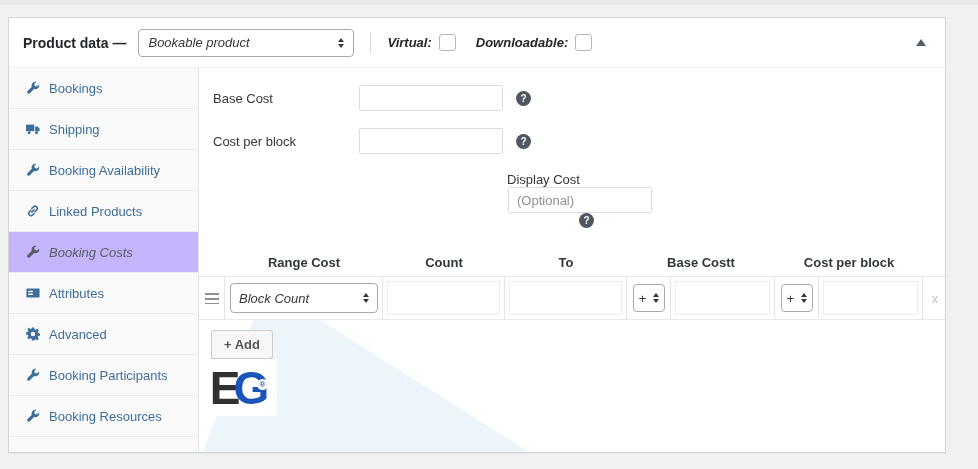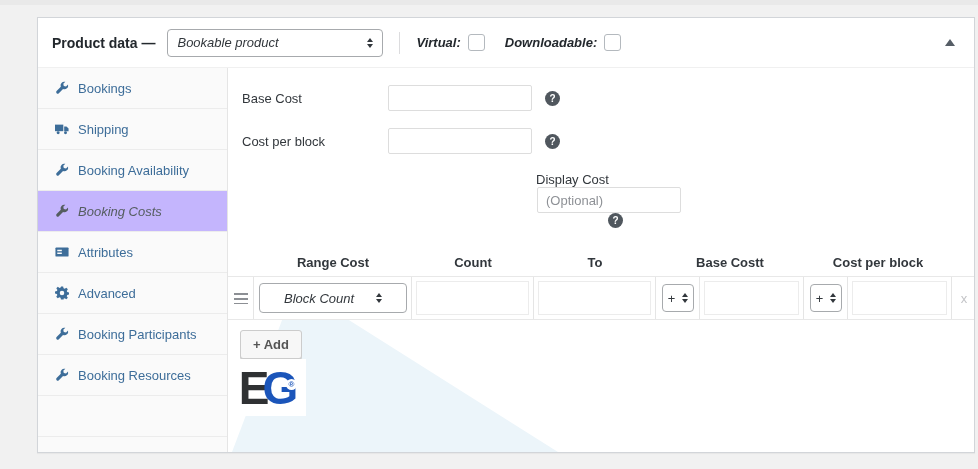--- a/index.html
+++ b/index.html
@@ -1,21 +1,21 @@
 <!DOCTYPE html>
 <html><head>
 <meta charset="utf-8">
 <style>
   * { box-sizing: border-box; margin: 0; padding: 0; }
   html,body { width: 978px; height: 469px; }
   body { font-family: "Liberation Sans", sans-serif; background: #f1f1f1; }
   .page { position: relative; width: 978px; height: 469px; background: #f1f1f1; overflow: hidden; }
   .page::before { content:""; position:absolute; left:0; top:0; width:100%; height:5px; background:#e9e9e9; }
 
-  .panel { position: absolute; left: 37px; top: 17px; width: 938px; height: 436px;
+  .panel { position: absolute; left: 8px; top: 17px; width: 938px; height: 436px;
            background: #fff; border: 1px solid #d2d5d9; box-shadow: 0 1px 1px rgba(0,0,0,.04); }
 
   
   .panel-header { height: 50px; display: flex; align-items: center; padding: 0 14px; border-bottom: 1px solid #f0f0f0; }
   .panel-title { font-size: 14px; font-weight: 700; color: #23282d; margin-right: 12px; white-space: nowrap; }
   .select { display: inline-flex; align-items: center; justify-content: space-between;
             background: #fff; border: 1px solid #a7aaad; border-radius: 4px; font-size: 13px; color: #32373c; cursor: pointer; font-style: italic; }
   .product-type-select { width: 216px; height: 28px; padding: 0 9px; }
   .updown { display: flex; flex-direction: column; gap: 2px; margin-left: 6px; }
   .updown i { display:block; width: 0; height: 0; border-left: 3.5px solid transparent; border-right: 3.5px solid transparent; }
@@ -66,21 +66,21 @@
   .trow { display: flex; margin-top: 4px; height: 44px; background: #fff;
           border-top: 1px solid #e8e8e8; border-bottom: 1px solid #e8e8e8; align-items: stretch; }
   .cell { display: flex; align-items: center; border-right: 1px solid #e5e5e5; height: 100%; }
   .c-handle { width: 26px; justify-content: center; }
   .c-range { width: 158px; } .c-from, .c-to { width: 122px; }
   .c-mod { width: 44px; justify-content: center; } .c-amount { width: 104px; }
   .c-remove { width: 24px; display: flex; align-items: center; justify-content: center;
               color: #c3c4c7; font-size: 13px; cursor: pointer; }
   .drag { width: 14px; height: 11px; cursor: move;
           background: repeating-linear-gradient(to bottom, #8c8f94 0 2px, transparent 2px 5px); }
-  .range-select { width: 148px; height: 30px; margin-left: 5px; padding: 0 24px; }
+  .range-select { width: 148px; height: 30px; margin-left: 5px; padding: 0 8px; }
   .mod-select { width: 32px; height: 28px; padding: 0 5px; font-weight: 400; }
   .mod-select .updown { margin-left: 3px; }
   .cell-input { flex: 1; margin: 4px; height: 34px; border: 1px solid #ececec; background: #fff; outline: none;
                 font-family: "Liberation Sans", sans-serif; font-size: 13px; padding: 0 6px; min-width: 0; }
 
   .add-btn { margin: 10px 0 0 12px; height: 29px; padding: 0 12px; background: #f7f7f7; border: 1px solid #ccc;
              border-radius: 3px; box-shadow: 0 1px 0 #ccc; color: #555; font-family: "Liberation Sans", sans-serif;
              font-size: 13px; font-weight: 600; cursor: pointer; }
 
   
@@ -142,20 +142,32 @@
           <span class="lbl">Shipping</span>
         </li>
         <li class="tab">
           <span class="icon">
             <svg viewBox="0 0 16 16">
                 <path d="M14.9 4.06a4.3 4.3 0 0 1-5.72 5.16l-4.8 4.8a1.8 1.8 0 0 1-2.55-2.54l4.8-4.8A4.3 4.3 0 0 1 11.8.95L9.47 3.28l.57 2.54 2.54.57L14.9 4.06z"></path>
               </svg>
           </span>
           <span class="lbl">Booking Availability</span>
         </li>
+        <li class="tab">
+          <span class="icon">
+            <svg viewBox="0 0 16 16">
+                <g class="strokeonly">
+                  <path d="M6.7 9.3l2.6-2.6"></path>
+                  <path d="M5.6 7.2L3.9 8.9a2.6 2.6 0 0 0 3.7 3.7l1.7-1.7"></path>
+                  <path d="M10.4 8.8L12.1 7.1a2.6 2.6 0 0 0-3.7-3.7L6.7 5.1"></path>
+                </g>
+              </svg>
+          </span>
+          <span class="lbl">Linked Products</span>
+        </li>
         <li class="tab active">
           <span class="icon">
             <svg viewBox="0 0 16 16">
                 <path d="M14.9 4.06a4.3 4.3 0 0 1-5.72 5.16l-4.8 4.8a1.8 1.8 0 0 1-2.55-2.54l4.8-4.8A4.3 4.3 0 0 1 11.8.95L9.47 3.28l.57 2.54 2.54.57L14.9 4.06z"></path>
               </svg>
           </span>
           <span class="lbl">Booking Costs</span>
         </li>
         <li class="tab">
           <span class="icon">

